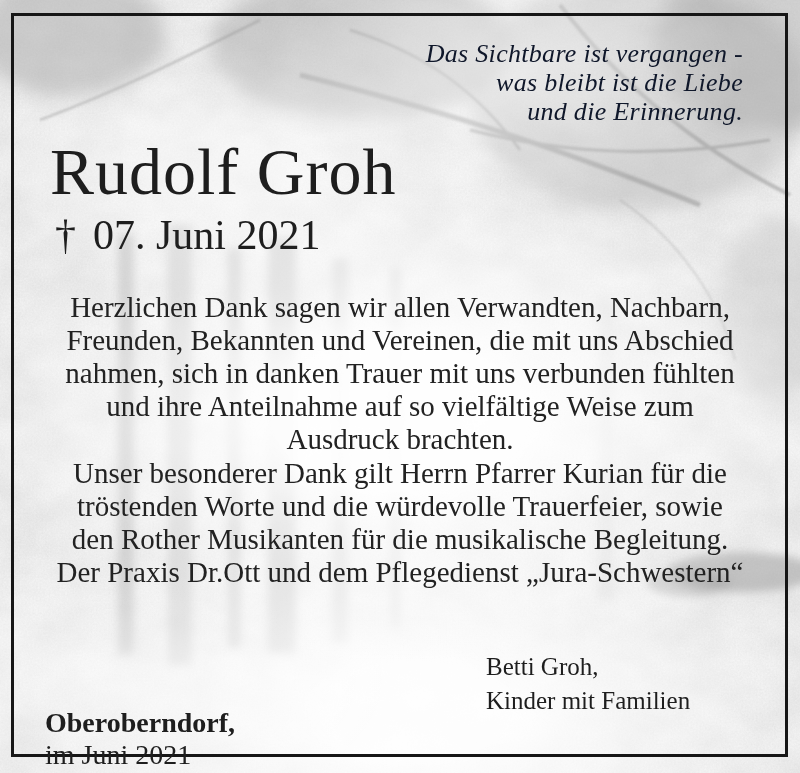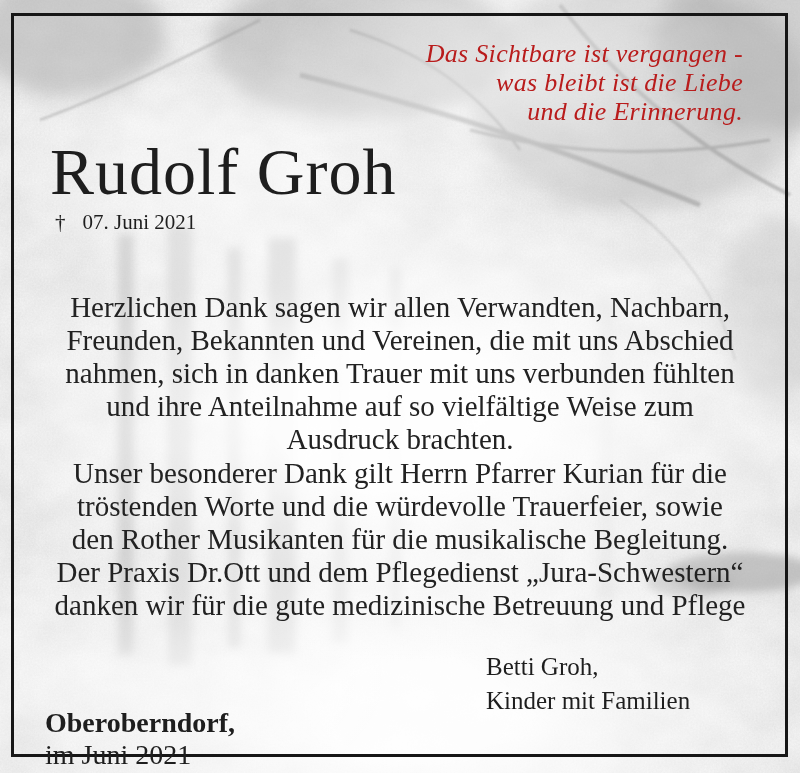--- a/index.html
+++ b/index.html
@@ -22,31 +22,31 @@
       radial-gradient(ellipse 300px 150px at 12% 88%, rgba(255,255,255,.45), rgba(255,255,255,0) 100%);
   }
   .frame{
     position:absolute;left:11px;top:13px;width:777px;height:744px;
     box-sizing:border-box;border:3px solid var(--frame,#161616);
     pointer-events:none;
   }
   .epigraph{
     position:absolute;top:39px;right:57px;
     text-align:right;font-style:italic;
-    font-size:26px;line-height:29px;color:#b91c1c;
+    font-size:26px;line-height:29px;color:#0f172a;
     letter-spacing:.3px;white-space:nowrap;
   }
   .deceased-name{
     position:absolute;left:50px;top:136px;
     font-size:66px;line-height:1.1;letter-spacing:1px;
     white-space:nowrap;
   }
   .death-line{
     position:absolute;left:55px;top:210px;
-    font-size:21px;line-height:1.2;white-space:nowrap;
+    font-size:42px;line-height:1.2;white-space:nowrap;
   }
   .death-line .dagger{display:inline-block;margin-right:17px;}
   .para{
     position:absolute;left:33px;width:734px;
     text-align:center;font-size:29px;line-height:33px;
     color:#222222;
   }
   .para1{top:291px;}
   .para2{top:457px;}
   .closing{
@@ -154,21 +154,20 @@
     <div>nahmen, sich in danken Trauer mit uns verbunden fühlten</div>
     <div>und ihre Anteilnahme auf so vielfältige Weise zum</div>
     <div>Ausdruck brachten.</div>
   </div>
 
   <div class="para para2">
     <div>Unser besonderer Dank gilt Herrn Pfarrer Kurian für die</div>
     <div>tröstenden Worte und die würdevolle Trauerfeier, sowie</div>
     <div>den Rother Musikanten für die musikalische Begleitung.</div>
     <div>Der Praxis Dr.Ott und dem Pflegedienst „Jura-Schwestern“</div>
-    <div>danken wir für die gute medizinische Betreuung und Pflege</div>
   </div>
 
   <div class="closing">
     <div class="place">Oberoberndorf,</div>
     <div>im Juni 2021</div>
   </div>
 
   <div class="signature">
     <div>Betti Groh,</div>
     <div>Kinder mit Familien</div>

